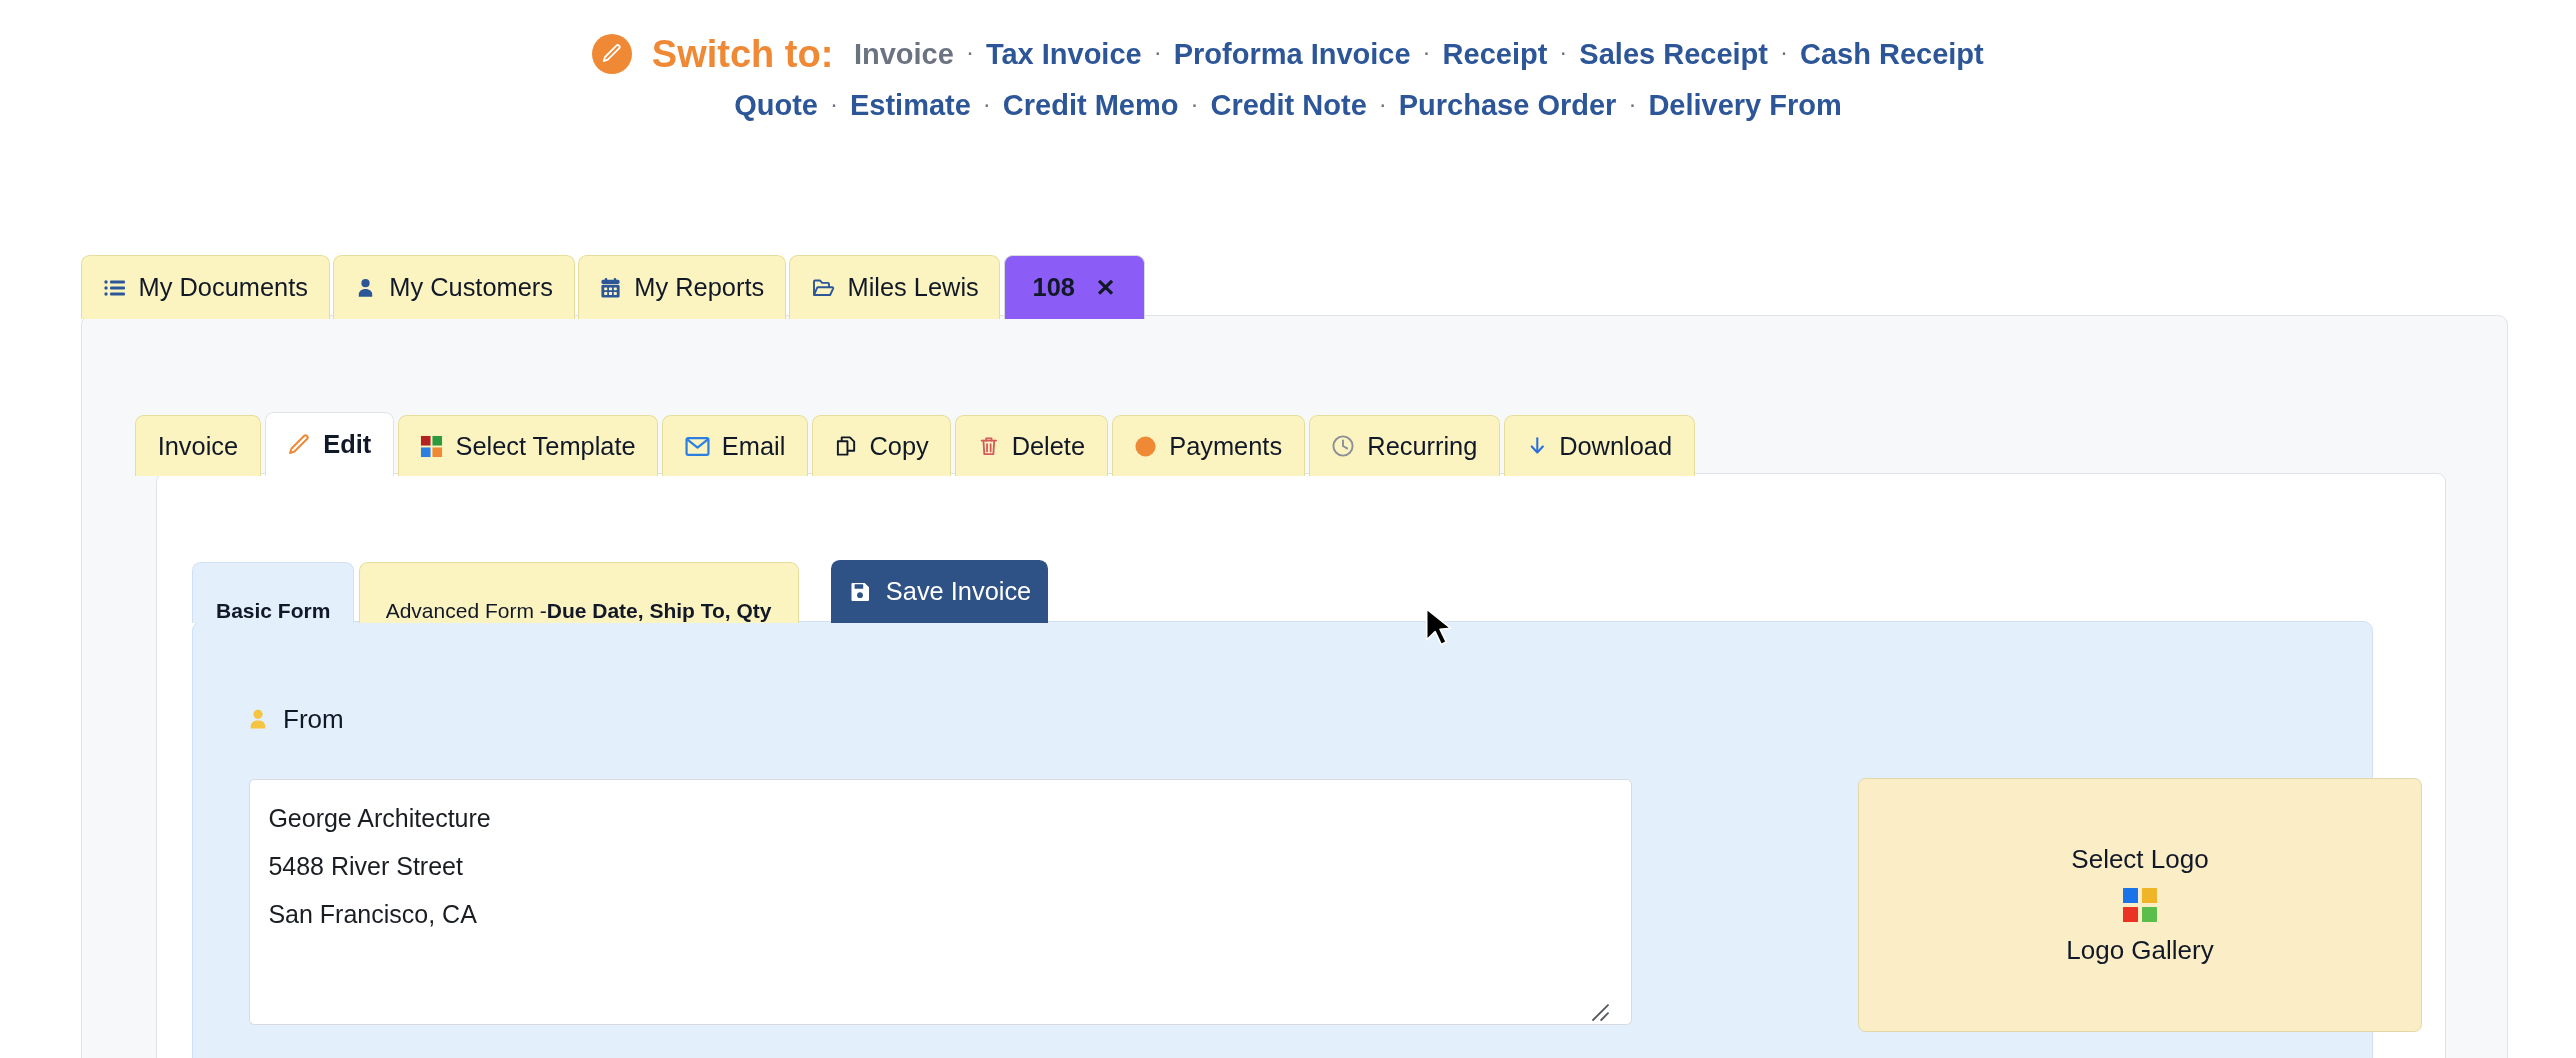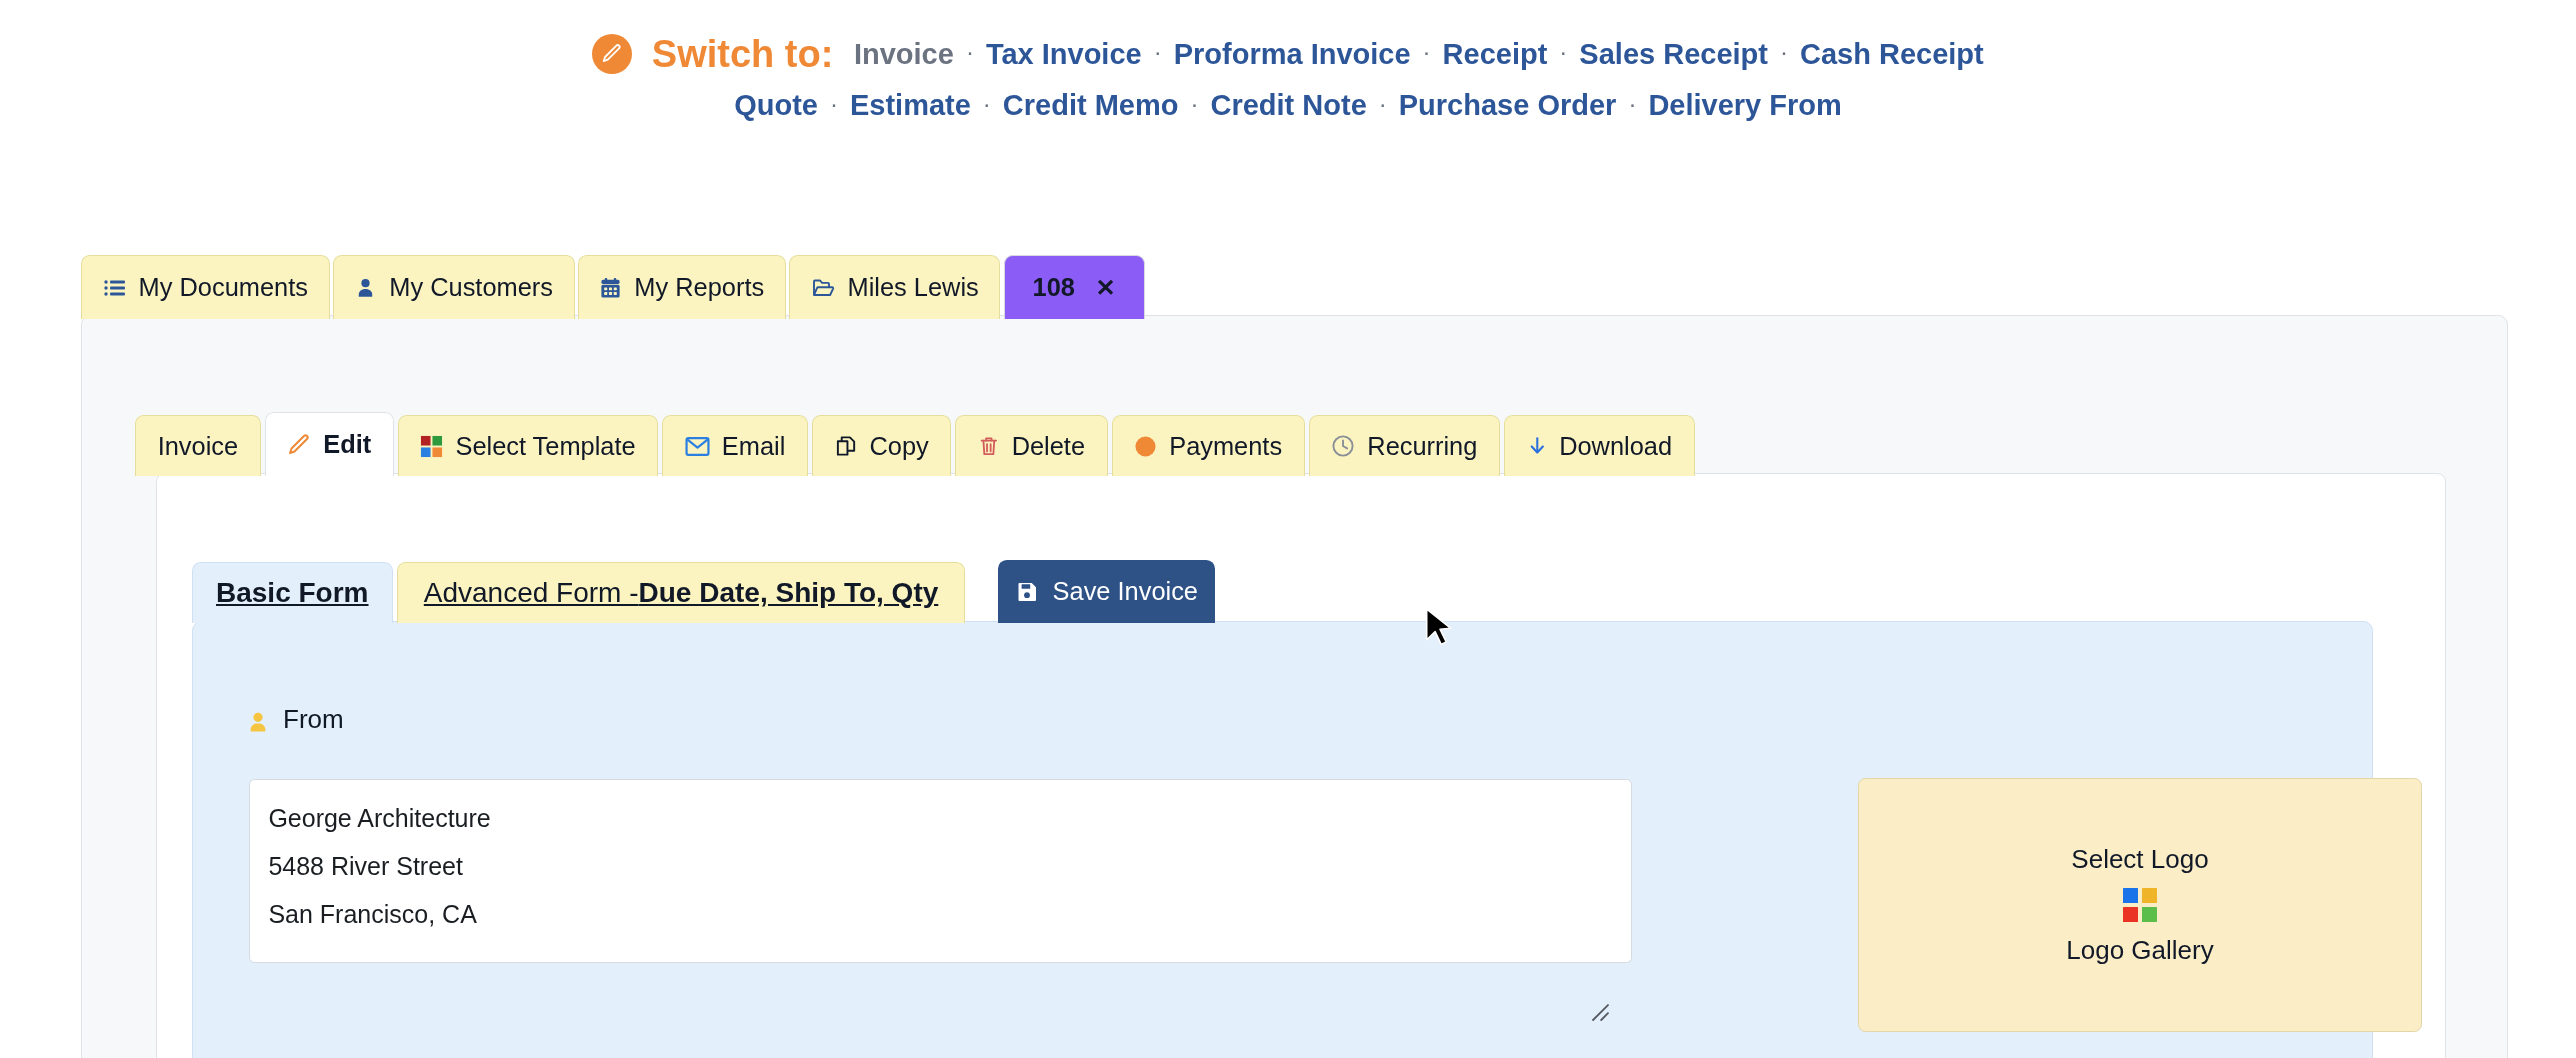--- a/index.html
+++ b/index.html
@@ -161,28 +161,27 @@
     top: 560px;
     display: flex;
     align-items: flex-end;
     gap: 4.3px;
     z-index: 7;
   }
   .ftab {
     height: 61px;
     border-radius: 8.7px 8.7px 0 0;
     display: flex;
-    align-items: center;
+    align-items: flex-end;
     padding: 0 23px;
-    font-size: 28px;
+    font-size: 21px;
     white-space: nowrap;
     cursor: pointer;
     border: 1.1px solid transparent;
     border-bottom: none;
-    text-decoration: underline;
   }
   .ftab.basic {
     background: #e3effb;
     border-color: #cfe0f3;
     font-weight: 700;
     color: #111827;
   }
   .ftab.advanced {
     background: #fbf4c0;
     border-color: #e4dd9c;
@@ -217,33 +216,33 @@
     background: #e3effb;
     border: 1.1px solid #cfe0f3;
     border-radius: 9.7px;
   }
 
   .from-label {
     position: absolute;
     left: 246px;
     top: 704px;
     display: flex;
-    align-items: flex-end;
+    align-items: center;
     gap: 13px;
     font-size: 26px;
     color: #111827;
   }
   .from-label svg { display: block; }
 
   .from-textarea {
     position: absolute;
     left: 249px;
     top: 779px;
     width: 1383px;
-    height: 184px;
+    height: 246px;
     background: #ffffff;
     border: 1.1px solid #d4dae0;
     border-radius: 5.4px;
     font-family: "Liberation Sans", sans-serif;
     font-size: 25px;
     line-height: 48px;
     color: #1a1d21;
     padding: 14px 18.4px;
     resize: none;
     outline: none;

